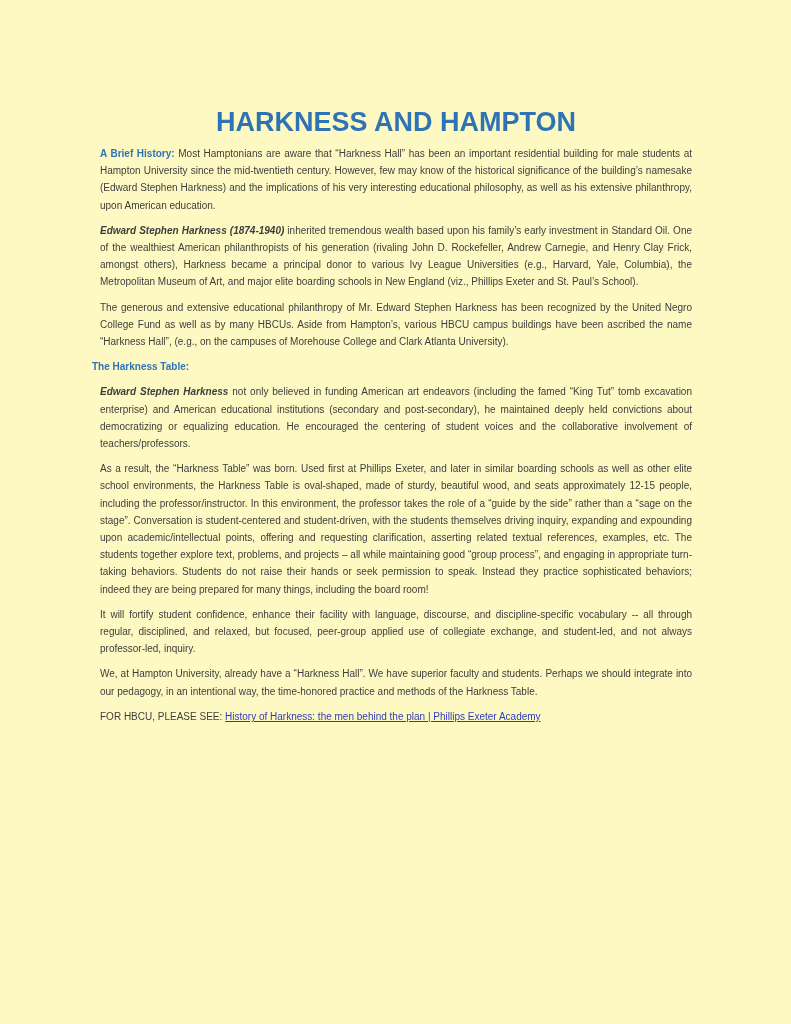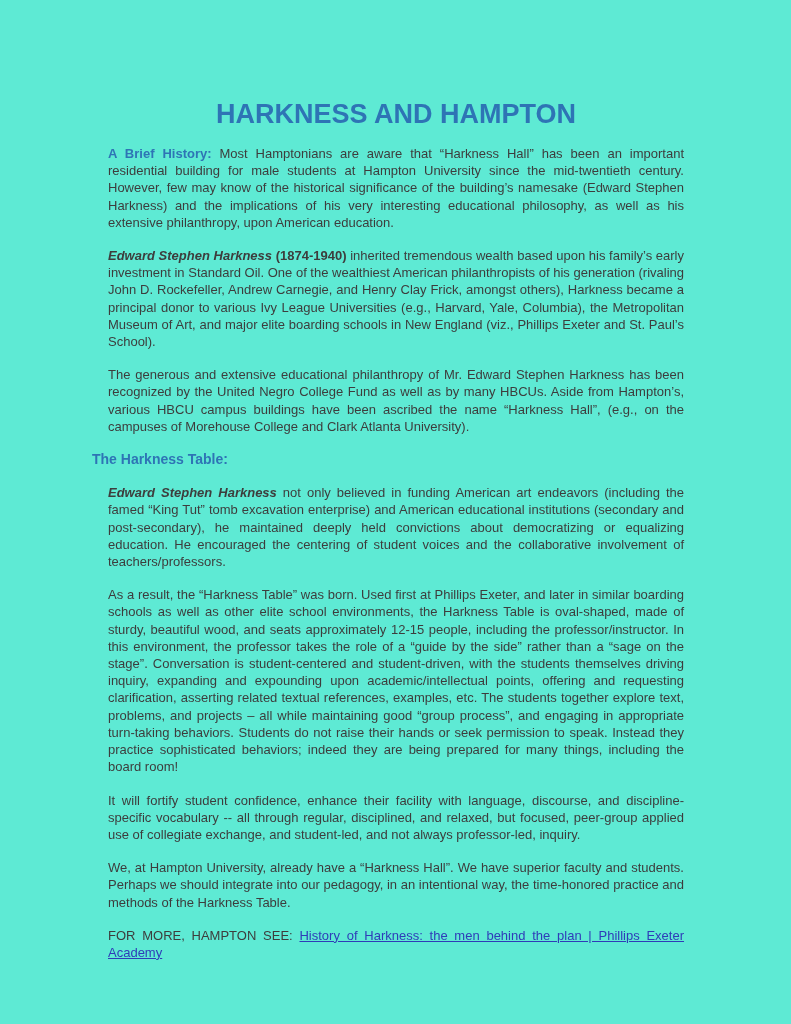--- a/index.html
+++ b/index.html
@@ -1,54 +1,54 @@
 <!DOCTYPE html>
 <html><head>
 <meta charset="utf-8">
 <style>
   html, body { margin: 0; padding: 0; background: #e8e8e8; }
   .page {
     position: relative;
     width: 791px;
     height: 1024px;
     margin: 0 auto;
-    background: #5eead4;
+    background: #fef9c3;
     font-family: "Liberation Sans", sans-serif;
     color: #3d3d3d;
     box-sizing: border-box;
-    padding: 0 91px 0 92px;
+    padding: 8px 91px 0 92px;
     overflow: hidden;
   }
   .doc-title {
     margin: 0;
     padding-top: 100px;
     text-align: center;
     font-size: 27px;
     line-height: 29px;
     font-weight: bold;
     color: #2E74B5;
     letter-spacing: 0px;
   }
   p.body-para {
-    margin: 16px;
+    margin: 8px;
     text-align: justify;
-    font-size: 13px;
+    font-size: 10px;
     line-height: 17.2px;
   }
   h2.section-heading {
     margin: 0;
-    font-size: 14px;
+    font-size: 10px;
     line-height: 17.2px;
     font-weight: bold;
     color: #2E74B5;
     text-align: left;
   }
   .lead-label { font-weight: bold; color: #2E74B5; }
   .bold-italic { font-weight: bold; font-style: italic; }
-  .bold { font-weight: bold; }
+  .bold { font-weight: bold; font-style: italic; }
   .doc-link {
     color: #2f3cb8;
     text-decoration: underline;
     cursor: pointer;
   }
   .mt-title-gap { margin-top: 30px; }
   .mt-p2 { margin-top: 23px; }
   .mt-p3 { margin-top: 23px; }
   .mt-h-table { margin-top: 26px; }
   .mt-p4 { margin-top: 9px; }
@@ -82,16 +82,16 @@
   </p>
 
   <p class="body-para mt-p5">As a result, the “Harkness Table” was born.  Used first at Phillips Exeter, and later in similar boarding schools as well as other elite school environments, the Harkness Table is oval-shaped, made of sturdy, beautiful wood, and seats approximately 12-15 people, including the professor/instructor.   In this environment, the professor takes the role of a “guide by the side” rather than a “sage on the stage”.  Conversation is student-centered and student-driven, with the students themselves driving inquiry, expanding and expounding upon academic/intellectual points, offering and requesting clarification, asserting related textual references, examples, etc.   The students together explore text, problems, and projects – all while maintaining good “group process”, and engaging in appropriate turn-taking behaviors.  Students do not raise their hands or seek permission to speak.  Instead they practice sophisticated behaviors; indeed they are being prepared for many things, including the board room!</p>
 
 
   <p class="body-para mt-p7">It will fortify student confidence, enhance their facility with language, discourse, and discipline-specific vocabulary -- all through regular, disciplined, and relaxed, but focused, peer-group applied use of collegiate exchange, and student-led, and not always professor-led, inquiry.</p>
 
   <p class="body-para mt-p6">We, at Hampton University, already have a “Harkness Hall”.  We have superior faculty and students.  Perhaps we should integrate into our pedagogy, in an intentional way, the time-honored practice and methods of the Harkness Table.</p>
 
   <p class="body-para mt-more">
-    <span>FOR MORE, HAMPTON SEE:  </span><a class="doc-link">History of Harkness: the men behind the plan | Phillips Exeter Academy</a>
+    <span>FOR HBCU, PLEASE SEE:  </span><a class="doc-link">History of Harkness: the men behind the plan | Phillips Exeter Academy</a>
   </p>
 
 </div>
 
 </body></html>

